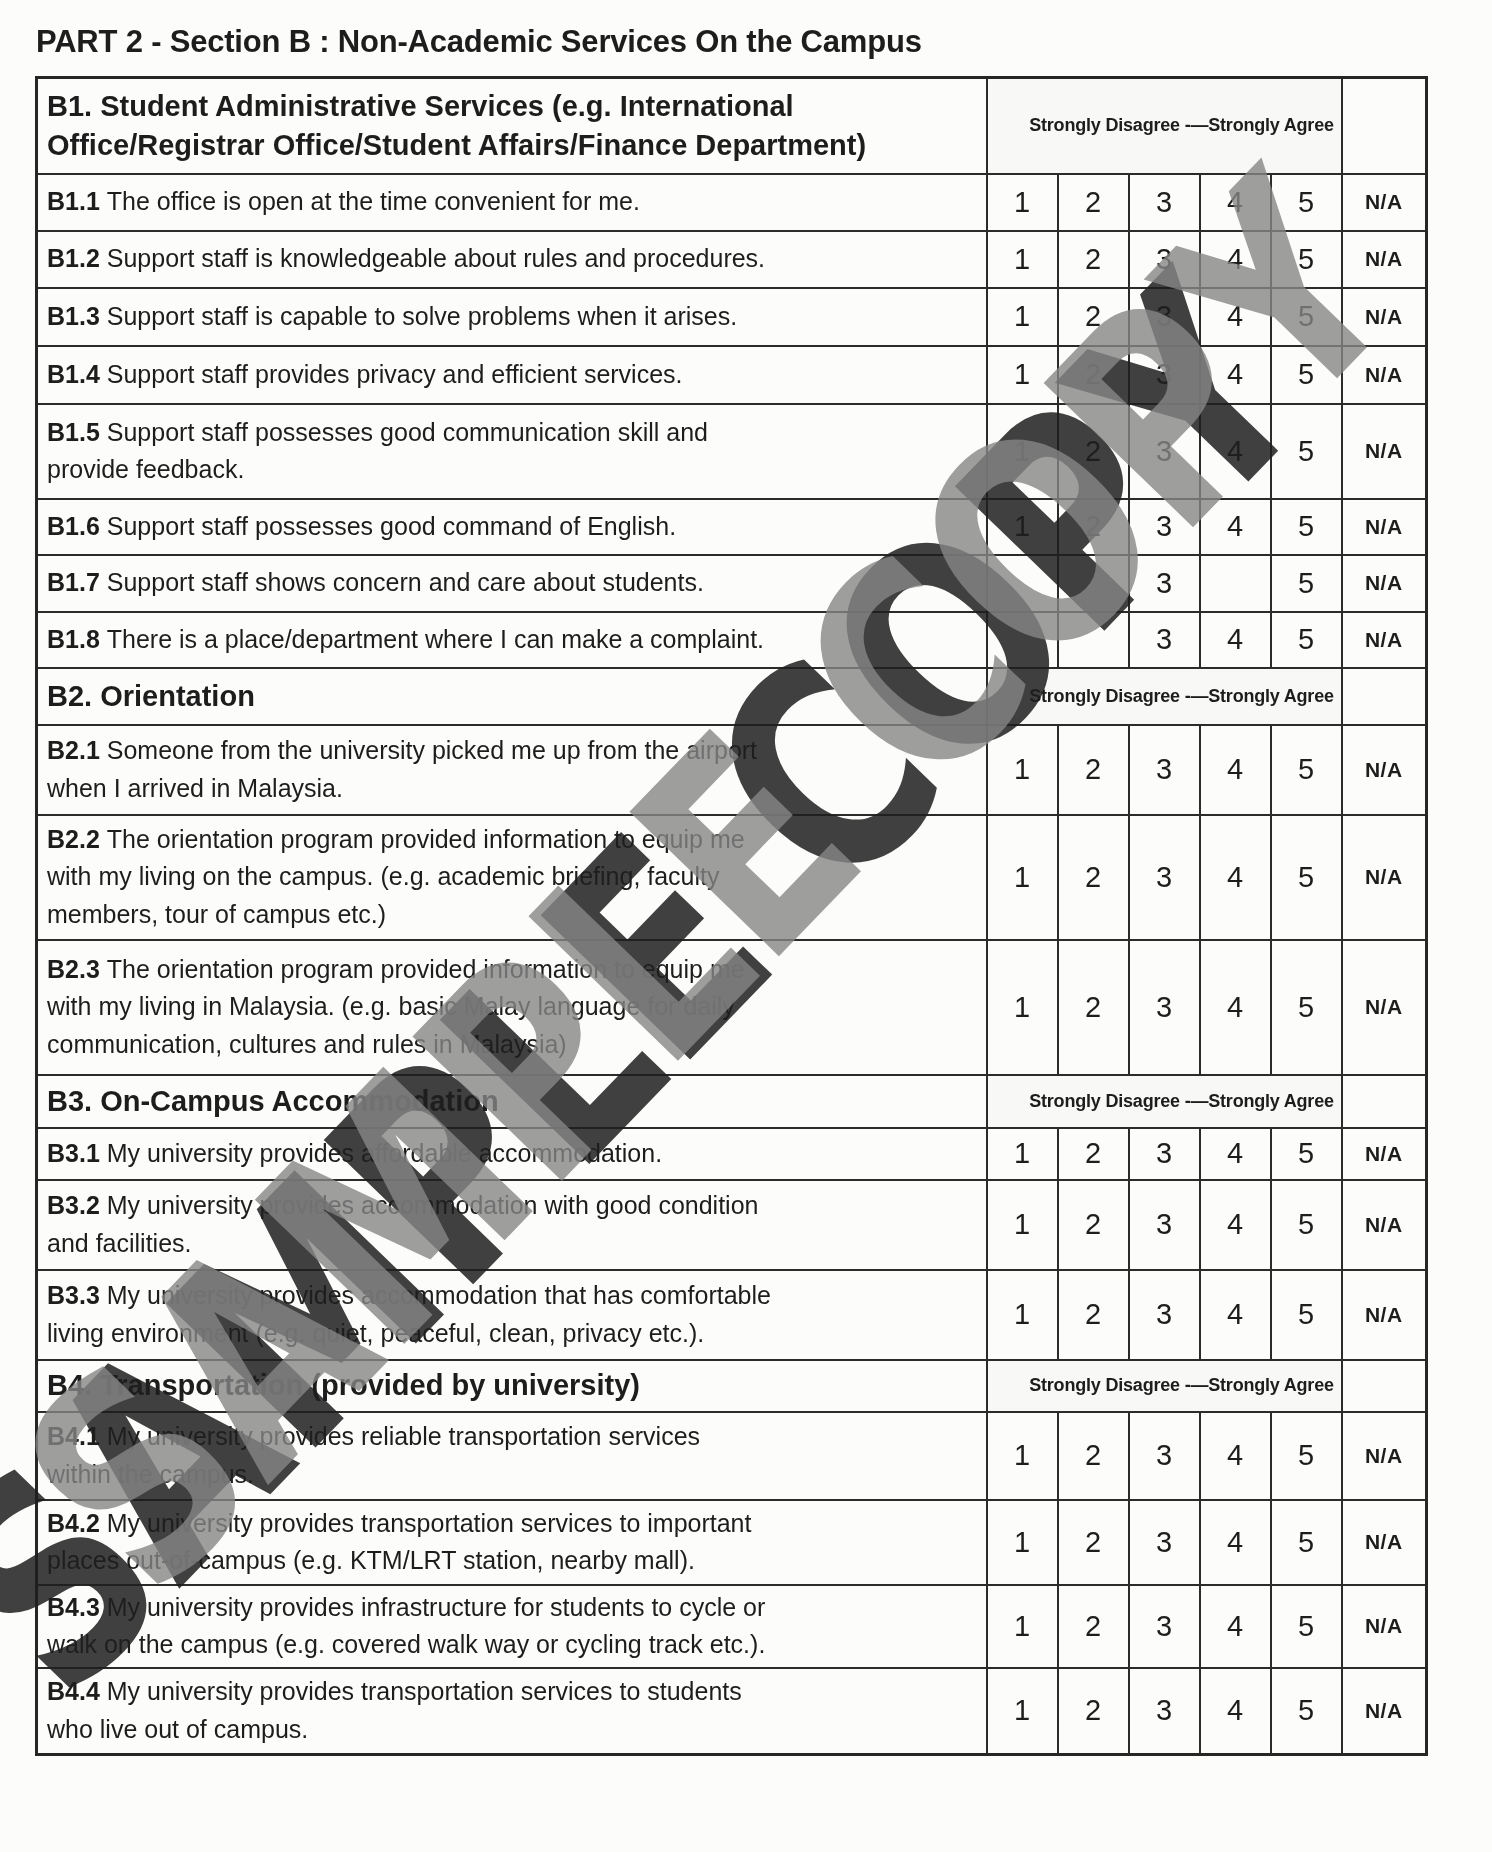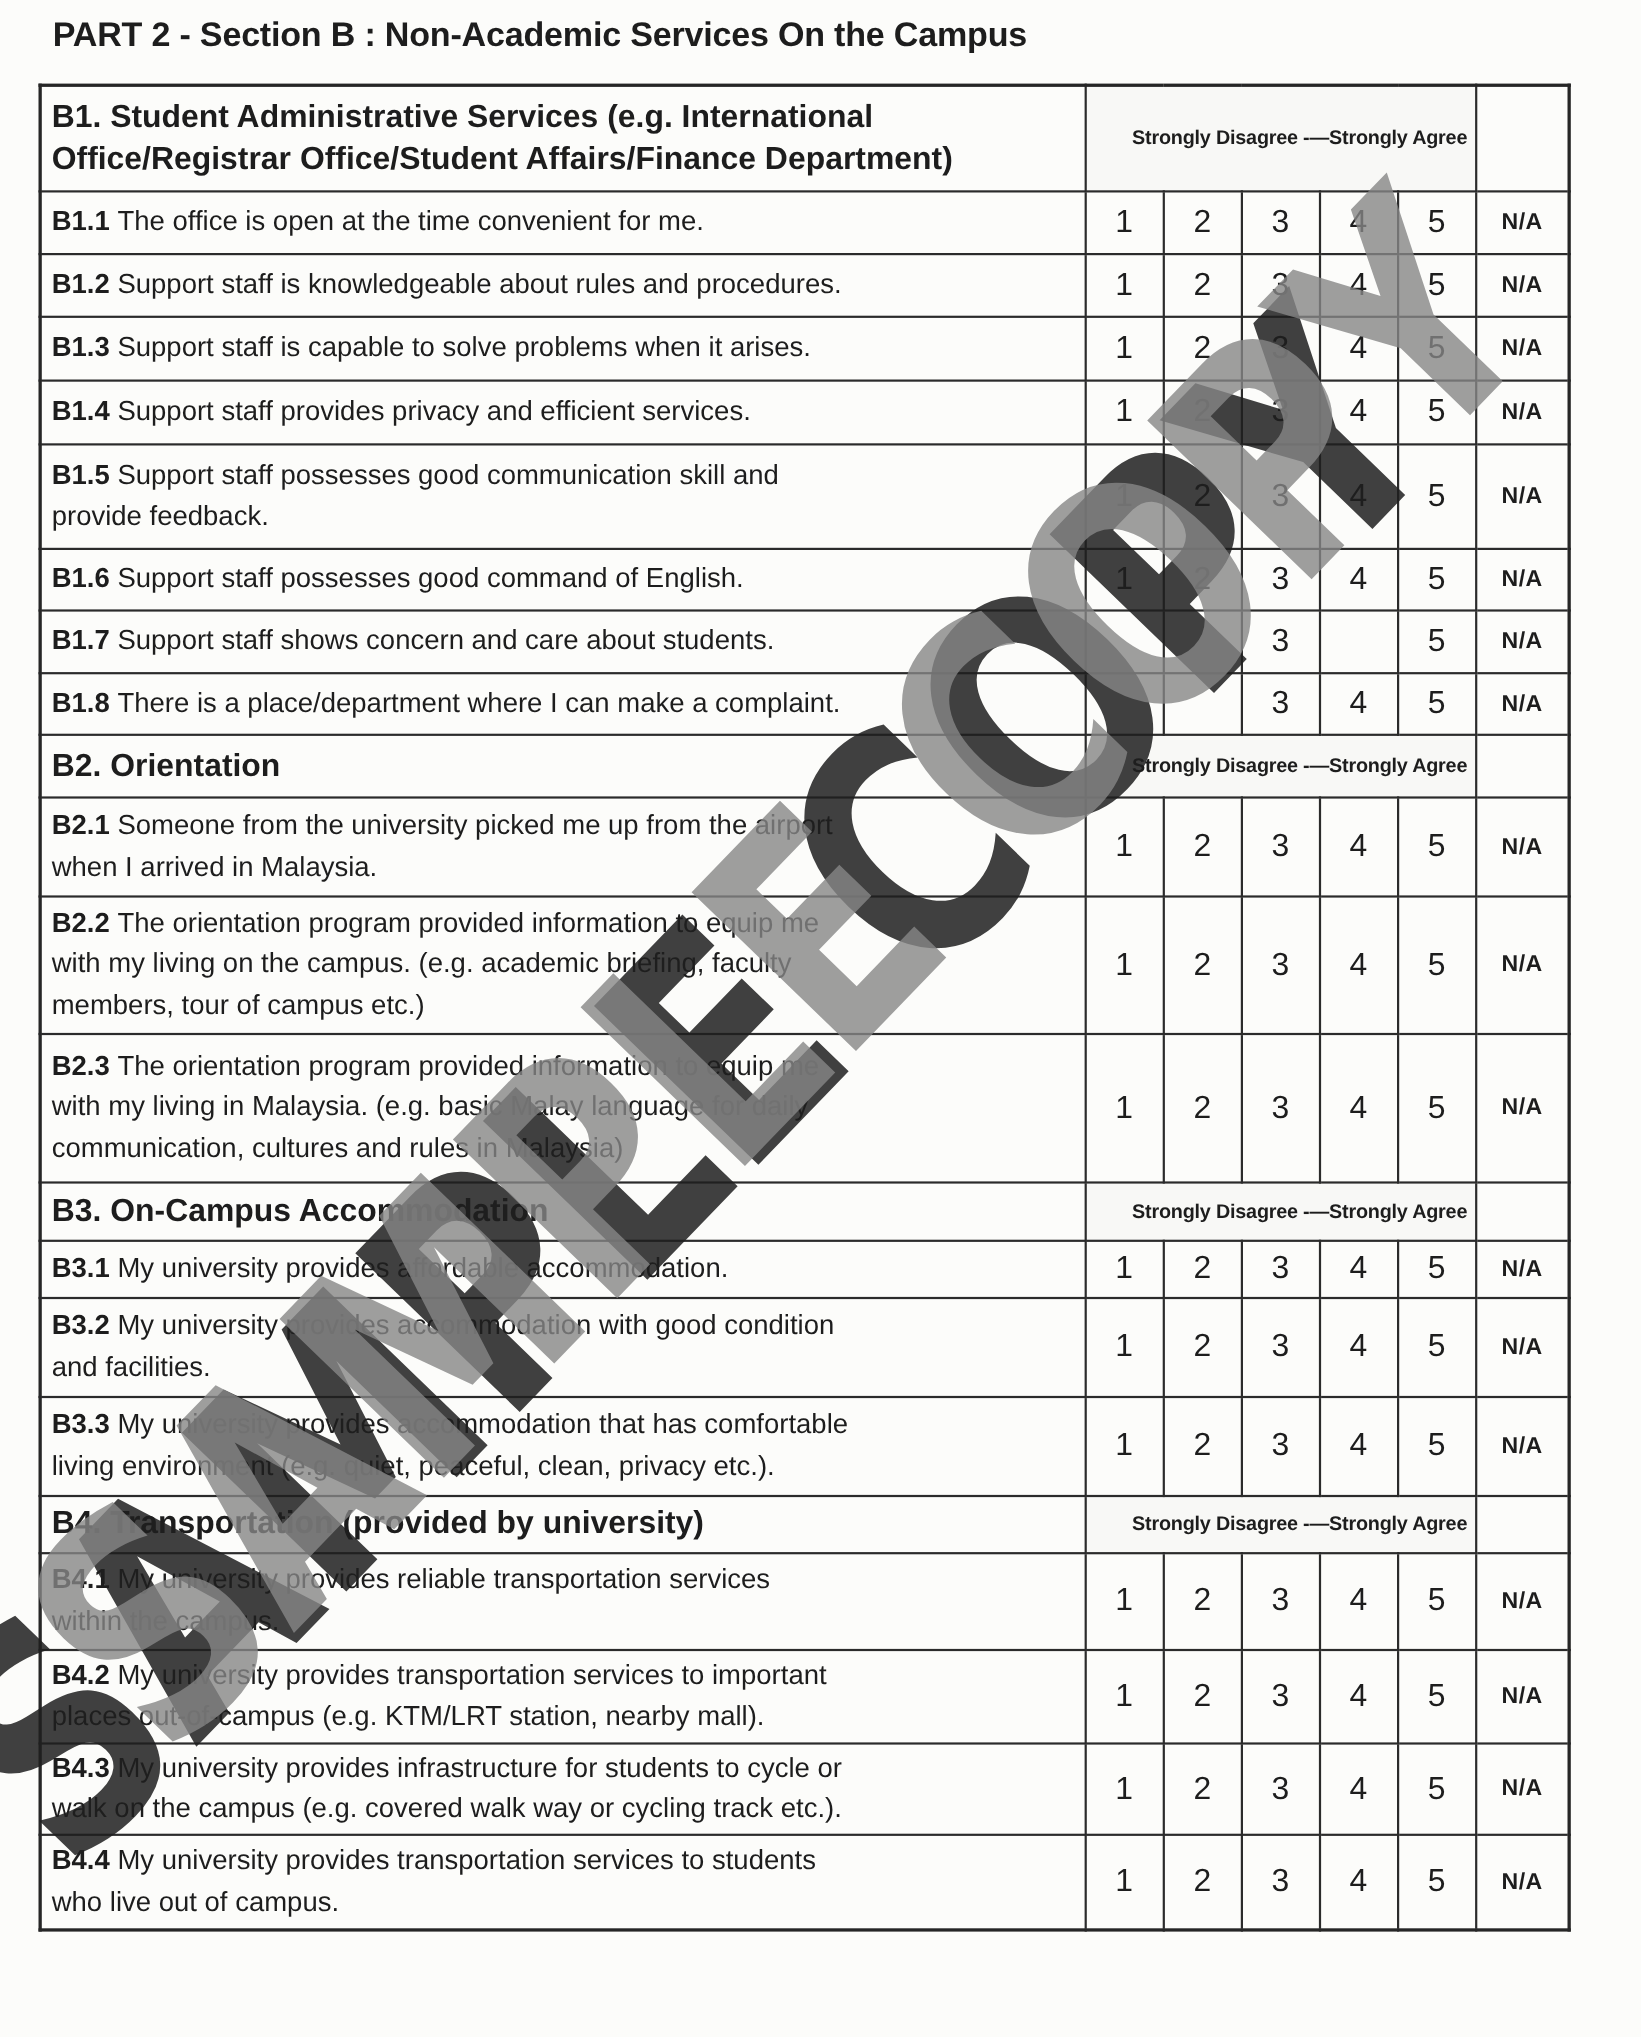--- a/index.html
+++ b/index.html
@@ -5,24 +5,23 @@
   html,body{margin:0;padding:0;background:#dcdcdc;}
   .page{
     position:relative;
     width:1492px;height:1852px;
     background:#fcfcfa;
     overflow:hidden;
     font-family:"Liberation Sans", sans-serif;
     color:#1d1d1d;
   }
   .page-title{
-    position:absolute;left:36px;top:14px;
+    position:absolute;left:36px;top:24px;
     font-size:31px;font-weight:700;letter-spacing:-0.2px;
     white-space:nowrap;
-    margin-left:12px;
   }
   table.survey{
     position:absolute;left:35px;top:76px;
     width:1392px;
     border-collapse:collapse;table-layout:fixed;
     border:3px solid #262626;
   }
   table.survey td{
     border:2px solid #2b2b2b;
     vertical-align:middle;

